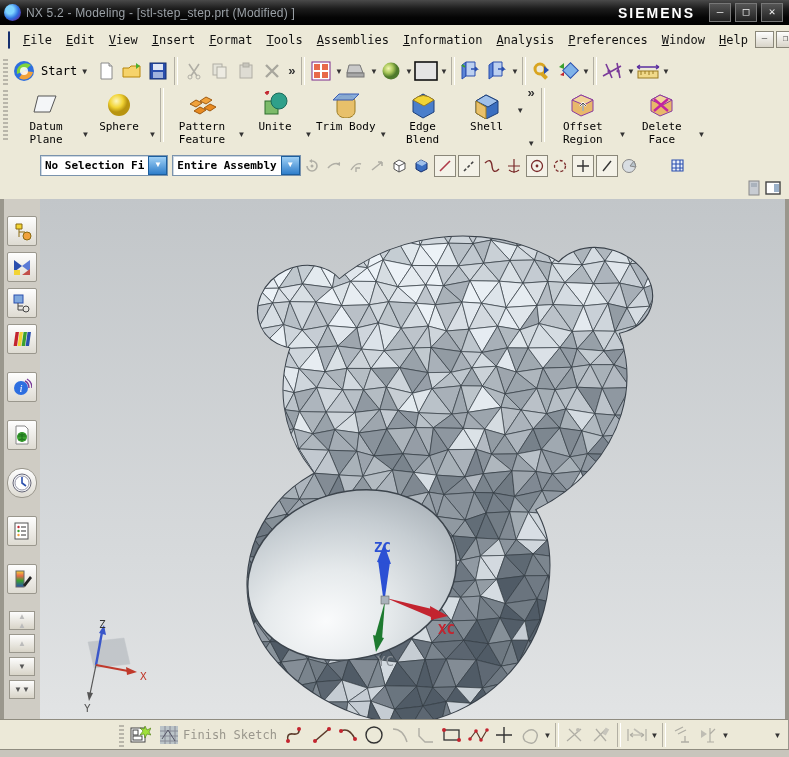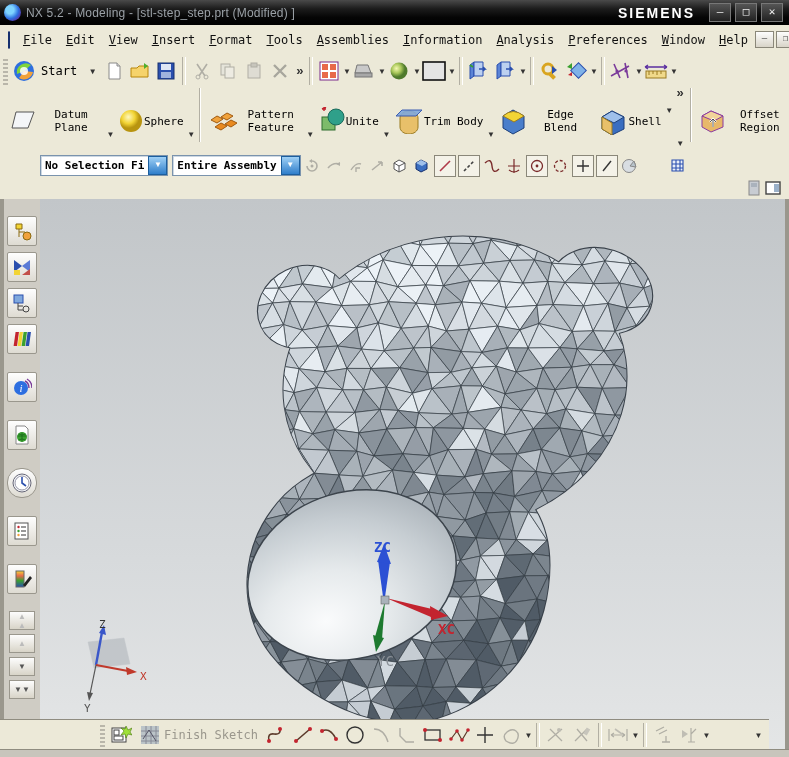--- a/index.html
+++ b/index.html
@@ -37,23 +37,23 @@
   .cuebar{position:absolute;left:0;top:177px;width:789px;height:22px;background:#ece9d8;
     display:flex;align-items:center;border-bottom:2px solid #8f8c80;}
   .cue-text{font-family:"DejaVu Sans Mono",monospace;font-weight:bold;font-size:12px;margin-left:6px;color:#000;}
   .grip{width:5px;height:80%;margin:0 3px;background:repeating-linear-gradient(0deg,#b9b6aa 0 2px,#ece9d8 2px 4px);}
   .sep{width:2px;height:80%;margin:0 3px;border-left:1px solid #b2afa3;border-right:1px solid #fff;}
   .tbtn{width:26px;height:26px;display:flex;align-items:center;justify-content:center;flex:none;}
   .tbtn.sm{width:22px;height:22px;}
   .tbtn.gray{filter:grayscale(1) opacity(.45);}
   .dd{font-size:8px;color:#333;width:9px;text-align:center;flex:none;cursor:default;}
   .overflow{font-size:13px;font-weight:bold;color:#333;padding:0 3px;line-height:10px;}
-  .start{display:flex;align-items:center;font-family:"DejaVu Sans Mono",monospace;font-size:12px;gap:11px;padding:2px 4px;}
+  .start{display:flex;align-items:center;font-family:"DejaVu Sans Mono",monospace;font-size:12px;gap:3px;padding:2px 4px;}
   
-  .fbtn{display:flex;flex-direction:row;align-items:center;justify-content:flex-start;
+  .fbtn{display:flex;flex-direction:column;align-items:center;justify-content:flex-start;
     min-width:52px;padding:2px 3px 0;height:62px;flex:none;}
   .fbtn .ficon{height:30px;display:flex;align-items:center;justify-content:center;}
   .fbtn .flabel{font-family:"DejaVu Sans Mono",monospace;font-size:11px;line-height:13px;
     text-align:center;color:#000;white-space:pre-line;max-width:64px;}
   .fdd{align-self:center;margin-top:26px;}
   
   .combo{display:flex;align-items:center;height:19px;background:#fff;border:1px solid #7a93ad;
     box-shadow:inset 1px 1px 0 #cdd8e2;margin-left:4px;}
   .combo .cval{font-family:"DejaVu Sans Mono",monospace;font-size:11px;font-weight:bold;padding:0 4px;color:#000;}
   .combo .cbtn{width:17px;height:17px;background:linear-gradient(#9fd0f5,#2f7ecb);border:1px solid #1c5f9e;
@@ -69,21 +69,21 @@
   .rbtn{width:28px;height:28px;margin:3px 0;background:linear-gradient(#fefefe,#dedbd2);
     border:1px solid #9a978d;border-radius:2px;display:flex;align-items:center;justify-content:center;flex:none;}
   .rgap{height:12px;flex:none;}
   .scrollbtn{width:24px;height:17px;margin:2px 0;background:linear-gradient(#fdfdfd,#d8d4c8);
     border:1px solid #9a978d;display:flex;align-items:center;justify-content:center;font-size:8px;color:#555;flex:none;}
   .scrollbtn.dis{color:#bbb;}
   .viewport{position:absolute;left:40px;top:0;width:745px;height:656px;
     background:linear-gradient(#c2c6c9,#d7dadc 55%,#ebecec);border-right:4px solid #9a978d;}
   
   .bottombar{position:absolute;left:0;top:719px;width:769px;height:30px;background:#ece9d8;
-    border-top:1px solid #8f8c80;display:flex;align-items:center;}
+    border-top:1px solid #8f8c80;display:flex;align-items:center;padding-left:19px;}
   .finish{display:flex;align-items:center;gap:4px;padding:2px 6px;color:#9a978d;
     font-family:"DejaVu Sans Mono",monospace;font-size:12px;}
   .bstrip{position:absolute;left:0;top:749px;width:789px;height:8px;background:#c8c5bc;border-top:1px solid #8f8c80;}
   svg{display:block;}
 </style>
 </head>
 <body>
 
 <div class="window">
 

